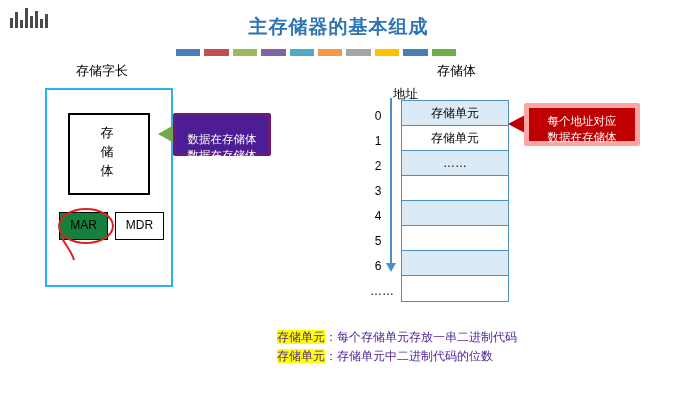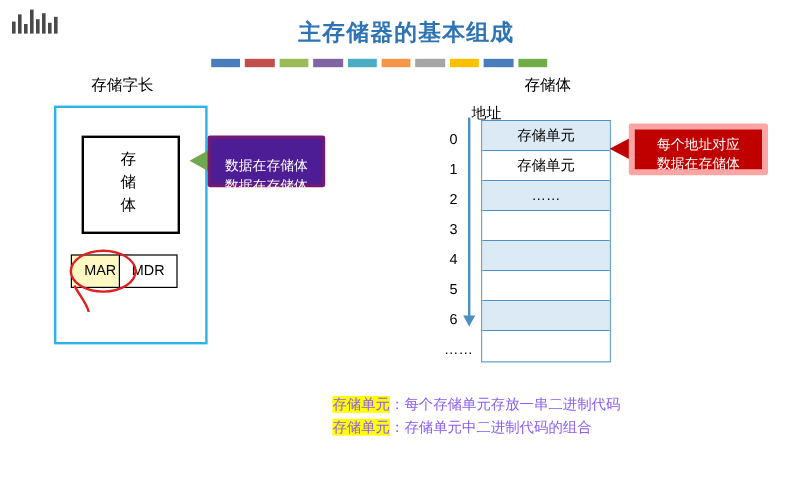--- a/index.html
+++ b/index.html
@@ -100,26 +100,26 @@
     color: #000;
     text-align: center;
   }
   .mar-box {
     position: absolute;
     left: 59px;
     top: 212px;
     width: 47px;
     height: 26px;
     border: 1px solid #000;
-    background: #fef9c3;
+    background: #15803d;
     text-decoration: underline;
   }
   .mdr-box {
     position: absolute;
-    left: 99px;
+    left: 115px;
     top: 212px;
     width: 47px;
     height: 26px;
     border: 1px solid #000;
     background: #fff;
   }
   .box-text {
     position: absolute;
     width: 100%;
     top: 5px;
@@ -268,21 +268,21 @@
   .mem-cell:last-child { border-bottom: none; }
   .mem-cell.shade { background: #dbeaf5; }
   .mem-cell.plain { background: #ffffff; }
 
   
   .notes {
     position: absolute;
     left: 277px;
     top: 328px;
     font-size: 12px;
-    color: #8b5cf6;
+    color: #4c1d95;
     line-height: 19px;
   }
   .notes .line { white-space: nowrap; }
   .hl {
     background: #ffff00;
   }
 </style>
 </head>
 <body>
 
@@ -366,17 +366,17 @@
   <div class="red-callout">
     <div>每个地址对应</div>
     <div>数据在存储体</div>
   </div>
 
   <div class="notes">
     <div class="line">
       <span class="hl">存储单元</span><span>：每个存储单元存放一串二进制代码</span>
     </div>
     <div class="line">
-      <span class="hl">存储单元</span><span>：存储单元中二进制代码的组合</span>
+      <span class="hl">存储单元</span><span>：存储单元中二进制代码的位数</span>
     </div>
   </div>
 
 </div>
 
 </body></html>

